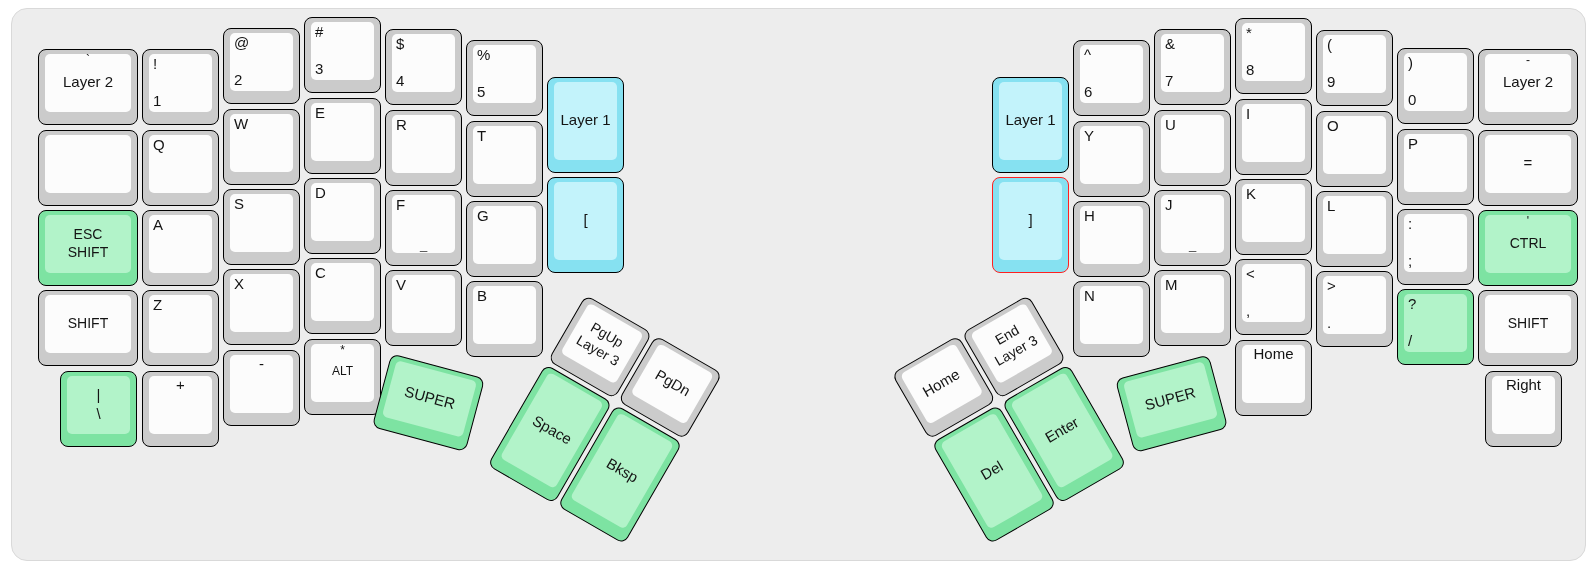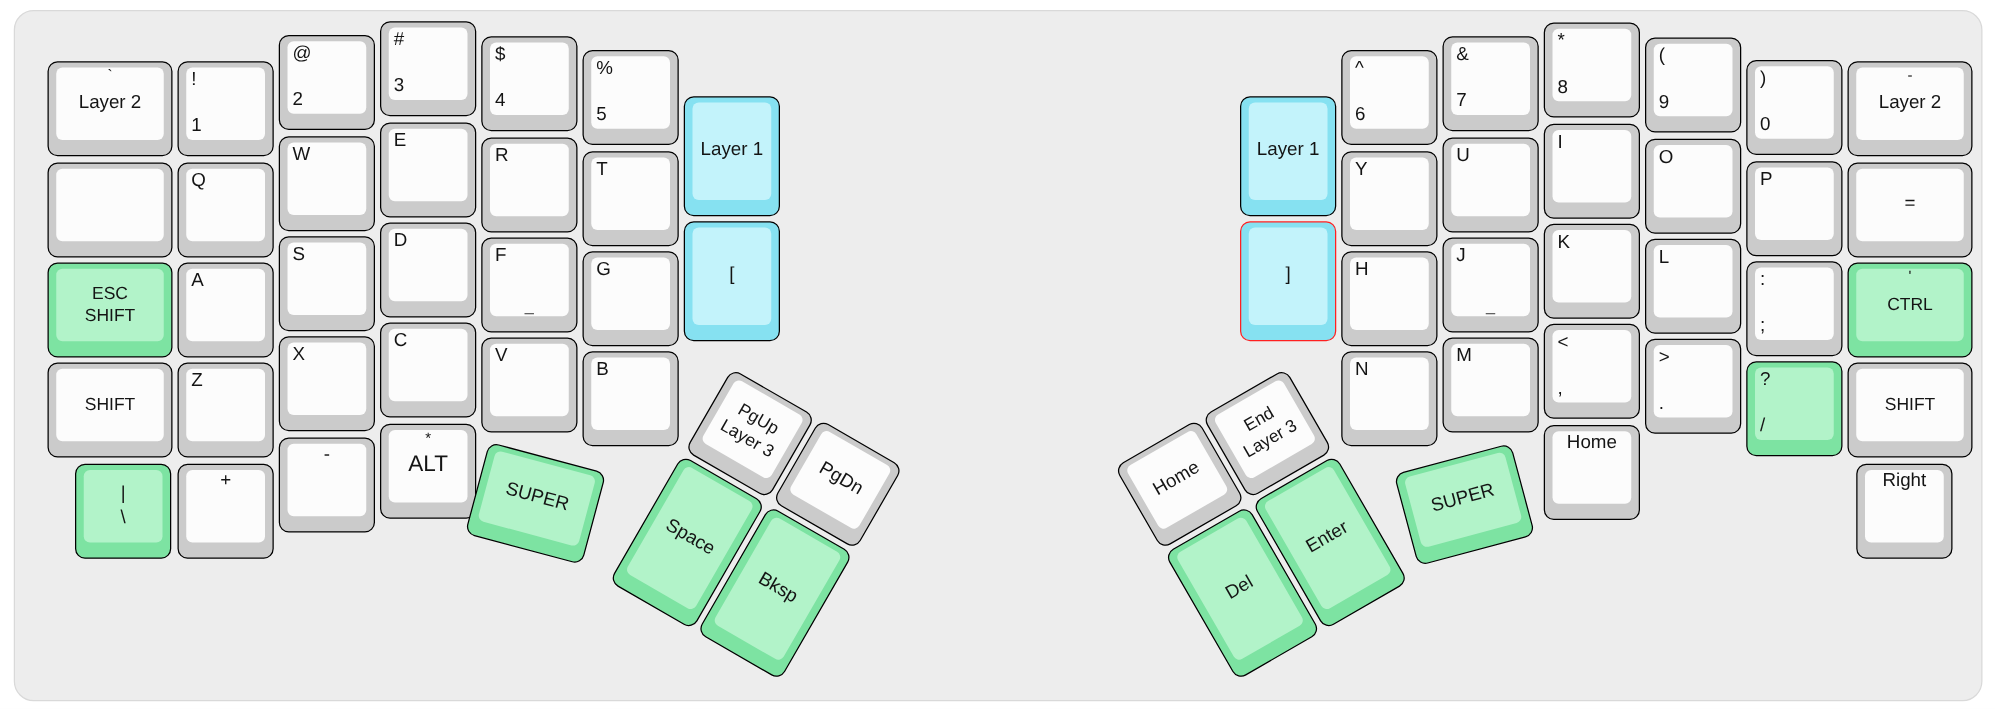--- a/index.html
+++ b/index.html
@@ -142,21 +142,21 @@
     <div class="key" style="left: 302px; top: 256px; width: 81px; height: 80px;">
       <div class="cap" style="background: rgb(203, 203, 203);">
         <div class="captop" style="background: rgb(252, 252, 252);"></div>
         <span class="lbl lbl-tl">C</span>
       </div>
     </div>
     <div class="key" style="left: 302px; top: 337px; width: 81px; height: 80px;">
       <div class="cap" style="background: rgb(203, 203, 203);">
         <div class="captop" style="background: rgb(252, 252, 252);"></div>
         <span class="lbl lbl-tc lbl-tcs">*</span>
-        <span class="lbl lbl-c" style="font-size: 18px;">ALT</span>
+        <span class="lbl lbl-c" style="font-size: 12px;">ALT</span>
       </div>
     </div>
     <div class="key" style="left: 383px; top: 27px; width: 81px; height: 80px;">
       <div class="cap" style="background: rgb(203, 203, 203);">
         <div class="captop" style="background: rgb(252, 252, 252);"></div>
         <span class="lbl lbl-tl">$</span>
         <span class="lbl lbl-bl">4</span>
       </div>
     </div>
     <div class="key" style="left: 383px; top: 108px; width: 81px; height: 80px;">

